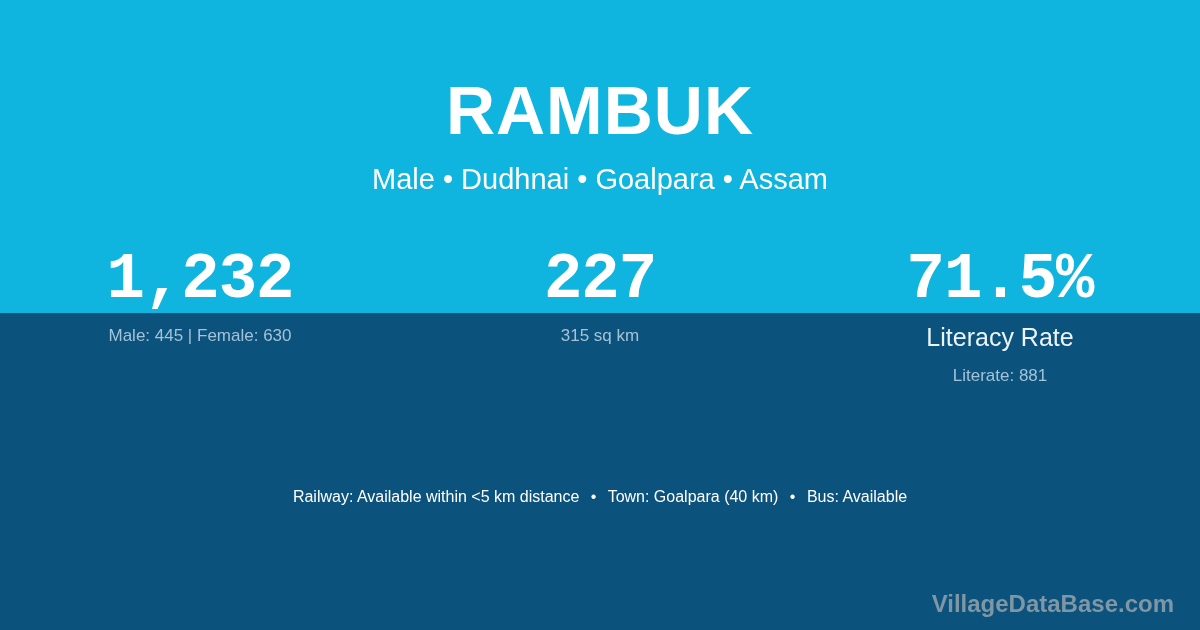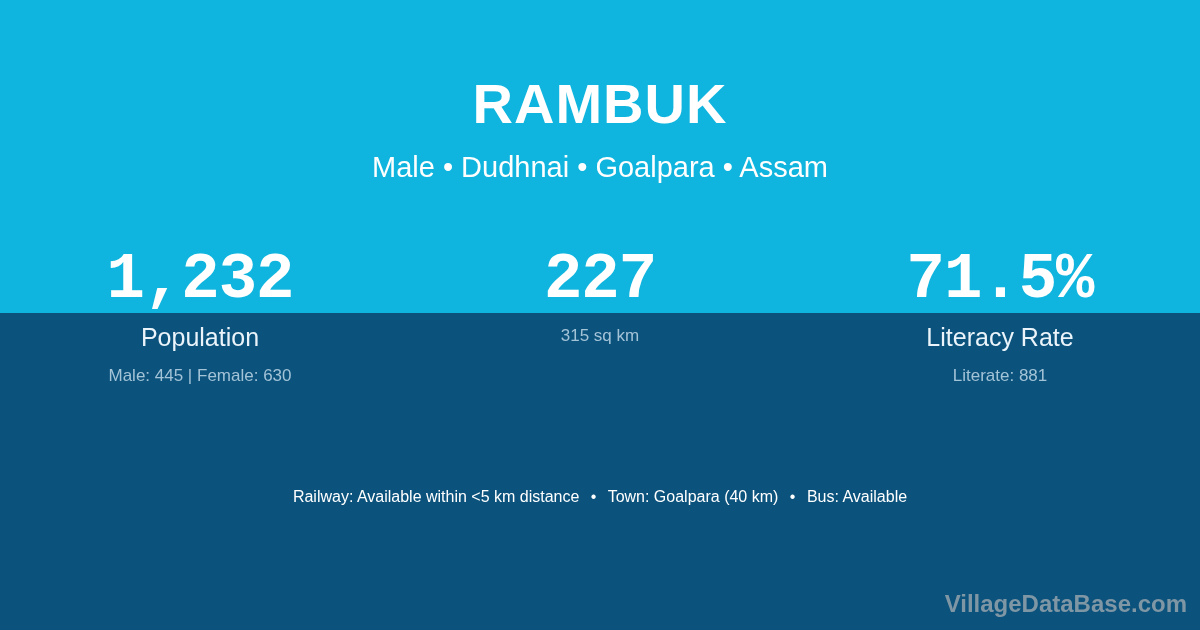--- a/index.html
+++ b/index.html
@@ -25,21 +25,21 @@
   }
 
   
   #title-block {
     position:absolute;
     left:0; top:0; width:1200px;
     text-align:center;
   }
   #village-title {
     margin-top:76px;
-    font-size:56px;
+    font-size:68px;
     font-weight:bold;
     color:#ffffff;
     line-height:1.0;
     letter-spacing:1px;
   }
   #village-subtitle {
     margin-top:18px;
     font-size:29px;
     font-weight:normal;
     color:#ffffff;
@@ -89,21 +89,21 @@
     font-size:16px;
     color:#ffffff;
     line-height:1.2;
     white-space:nowrap;
   }
   .sep { padding:0 7px; }
 
   
   #watermark {
     position:absolute;
-    right:13px; bottom:13px;
+    right:26px; bottom:13px;
     font-size:24px;
     font-weight:bold;
     color:#7f96a5;
     line-height:1.1;
     letter-spacing:0px;
   }
 </style>
 </head>
 <body>
 
@@ -113,21 +113,20 @@
 
   <div id="title-block">
     <div id="village-title">RAMBUK</div>
     <div id="village-subtitle">Male • Dudhnai • Goalpara • Assam</div>
   </div>
 
   <div id="stats-row">
 
     <div class="stat-col">
       <div class="stat-value">1,232</div>
-      <div class="stat-label">Population</div>
       <div class="stat-sub">Male: 445 | Female: 630</div>
     </div>
 
     <div class="stat-col">
       <div class="stat-value">227</div>
       <div class="stat-sub">315 sq km</div>
     </div>
 
     <div class="stat-col">
       <div class="stat-value">71.5%</div>

